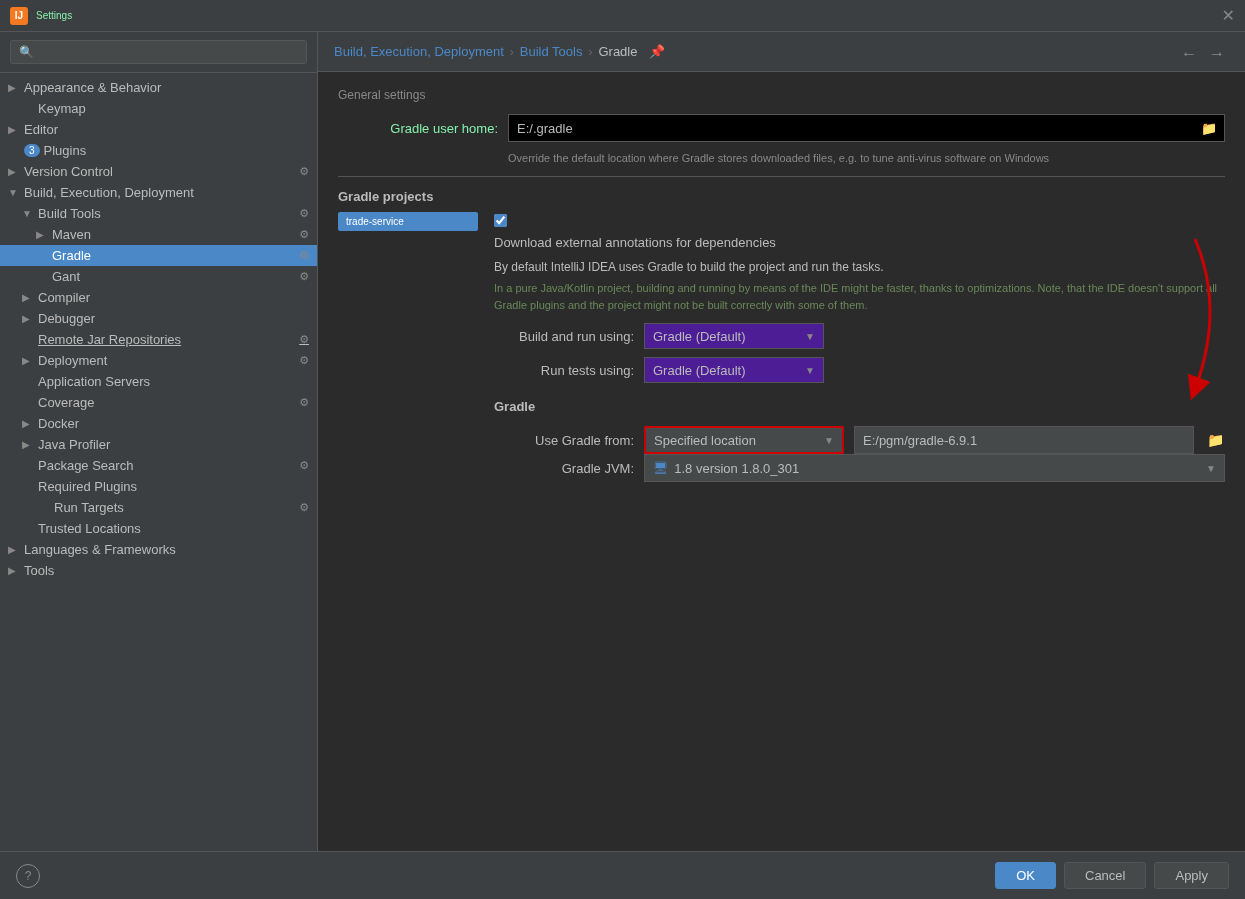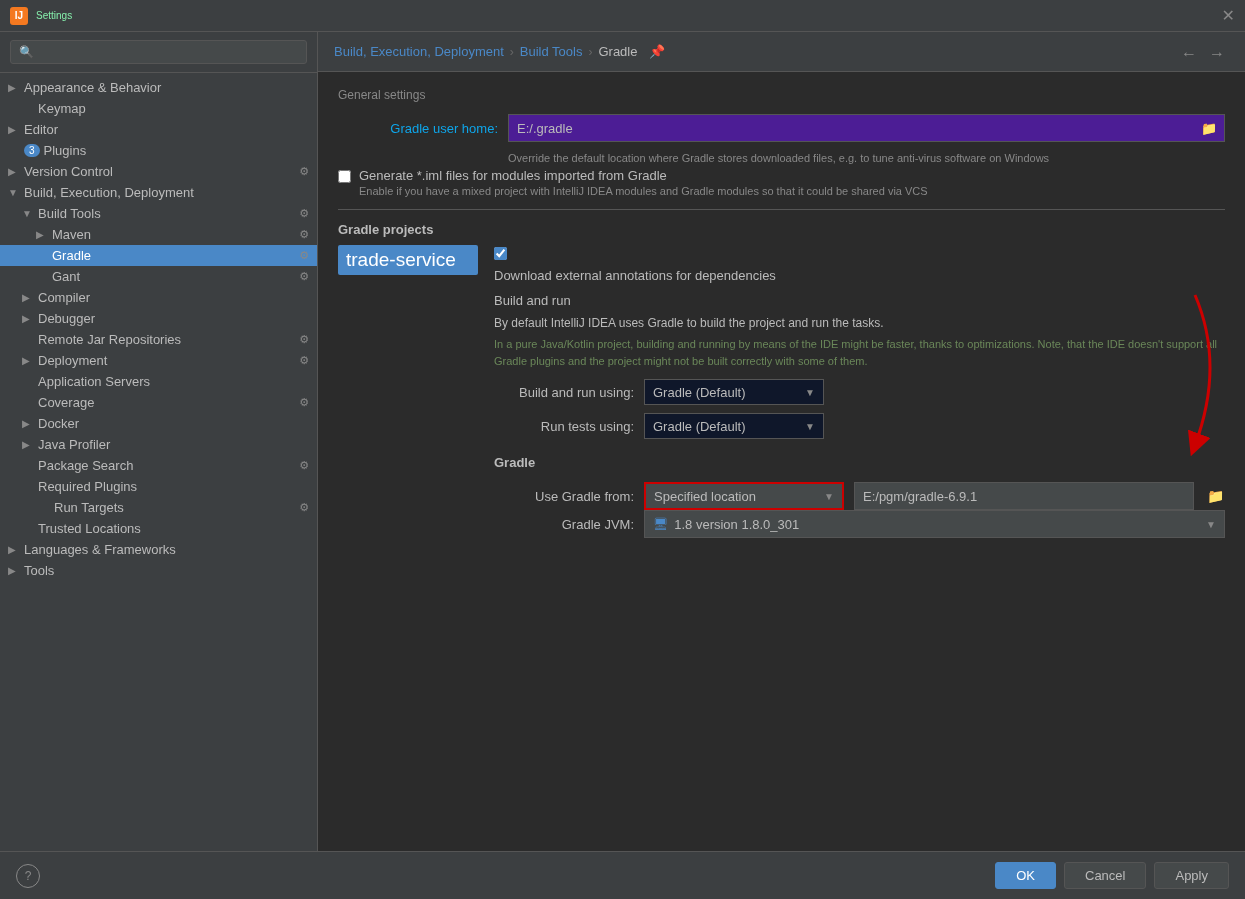--- a/index.html
+++ b/index.html
@@ -63,52 +63,52 @@
     
     .nav-arrows { display: flex; align-items: center; gap: 4px; margin-left: auto; }
     .nav-arrow { color: #888; font-size: 16px; cursor: pointer; padding: 0 4px; }
 
     
     .content-body { padding: 16px 20px; }
 
     .section-title { color: #888; font-size: 12px; margin-bottom: 12px; font-weight: normal; }
 
     .form-row { display: flex; align-items: center; margin-bottom: 10px; gap: 10px; }
-    .form-label { color: #0ea5e9; font-size: 13px; min-width: 160px; text-align: right; }
+    .form-label { color: #86efac; font-size: 13px; min-width: 160px; text-align: right; }
     .form-control-wide {
-      flex: 1; background: #4c1d95; border: 1px solid #555; color: #bbb;
+      flex: 1; background: #000000; border: 1px solid #555; color: #bbb;
       padding: 4px 8px; font-size: 13px; height: 28px; display: flex; align-items: center;
     }
     .form-hint { color: #888; font-size: 11px; margin-left: 170px; margin-bottom: 4px; }
 
     .checkbox-row { display: flex; align-items: flex-start; margin-bottom: 8px; gap: 8px; margin-left: 0; }
     .checkbox-row input[type=checkbox] { margin-top: 2px; accent-color: #4a88c7; }
     .checkbox-label { color: #bbb; font-size: 13px; }
     .checkbox-hint { color: #888; font-size: 11px; margin-top: 2px; }
 
     .divider { border: none; border-top: 1px solid #555; margin: 12px 0; }
 
     .section-header { color: #bbb; font-size: 13px; margin-bottom: 8px; font-weight: 600; }
 
     
     .gradle-projects { display: flex; gap: 16px; margin-bottom: 16px; }
     .project-list { width: 140px; }
     .project-item {
-      padding: 4px 8px; background: #4a88c7; color: white; font-size: 19px;
+      padding: 4px 8px; background: #4a88c7; color: white; font-size: 10px;
       cursor: pointer; border-radius: 2px;
     }
 
     .build-run-section { flex: 1; }
     .build-info-text { color: #bbb; font-size: 12px; margin-bottom: 6px; }
     .build-info-hint { color: #6a8759; font-size: 11px; margin-bottom: 10px; line-height: 1.5; }
 
     .dropdown-row { display: flex; align-items: center; margin-bottom: 8px; gap: 10px; }
     .dropdown-label { color: #bbb; font-size: 13px; min-width: 140px; text-align: right; }
     .dropdown {
-      background: #0f172a; border: 1px solid #555; color: #bbb;
+      background: #4c1d95; border: 1px solid #555; color: #bbb;
       padding: 3px 8px; font-size: 13px; height: 26px; min-width: 180px;
       display: flex; align-items: center; justify-content: space-between; cursor: pointer;
     }
     .dropdown-arrow { color: #888; font-size: 10px; }
 
     
     .gradle-section { margin-top: 16px; }
     .gradle-section-title { color: #bbb; font-size: 13px; font-weight: 600; margin-bottom: 12px; }
 
     .use-gradle-row { display: flex; align-items: center; gap: 10px; }
@@ -217,21 +217,21 @@
             <span class="icon-gear">⚙</span>
           </div>
           <div class="tree-item" style="padding-left: 22px;">
             <span class="arrow">▶</span>
             <span class="label">Compiler</span>
           </div>
           <div class="tree-item" style="padding-left: 22px;">
             <span class="arrow">▶</span>
             <span class="label">Debugger</span>
           </div>
-          <div class="tree-item" style="padding-left: 22px;">
+          <div class="tree-item" style="padding-left: 22px; text-decoration: underline;">
             <span class="arrow"> </span>
             <span class="label">Remote Jar Repositories</span>
             <span class="icon-gear">⚙</span>
           </div>
           <div class="tree-item" style="padding-left: 22px;">
             <span class="arrow">▶</span>
             <span class="label">Deployment</span>
             <span class="icon-gear">⚙</span>
           </div>
           <div class="tree-item" style="padding-left: 22px;">
@@ -301,43 +301,35 @@
 
         <div class="form-row">
           <span class="form-label">Gradle user home:</span>
           <div class="form-control-wide" style="flex:1; position:relative;">
             <span>E:/.gradle</span>
             <span style="position:absolute; right:6px; color:#888; cursor:pointer;">📁</span>
           </div>
         </div>
         <div class="form-hint">Override the default location where Gradle stores downloaded files, e.g. to tune anti-virus software on Windows</div>
 
-        <div class="checkbox-row" style="margin-left:0; margin-bottom:4px;">
-          <input type="checkbox" style="">
-          <div>
-            <div class="checkbox-label">Generate *.iml files for modules imported from Gradle</div>
-            <div class="checkbox-hint">Enable if you have a mixed project with IntelliJ IDEA modules and Gradle modules so that it could be shared via VCS</div>
-          </div>
-        </div>
 
         <hr class="divider">
 
         <div class="section-header">Gradle projects</div>
 
         <div class="gradle-projects">
           <div class="project-list">
             <div class="project-item">trade-service</div>
           </div>
           <div class="build-run-section">
             <div class="checkbox-row" style="margin-bottom:10px;flex-direction:column;">
               <input type="checkbox" checked="" style="">
               <div class="checkbox-label">Download external annotations for dependencies</div>
             </div>
 
-            <div class="section-header" style="font-weight:normal; color:#bbb;">Build and run</div>
             <div class="build-info-text">By default IntelliJ IDEA uses Gradle to build the project and run the tasks.</div>
             <div class="build-info-hint">In a pure Java/Kotlin project, building and running by means of the IDE might be faster, thanks to optimizations. Note, that the IDE doesn't support all Gradle plugins and the project might not be built correctly with some of them.</div>
 
             <div class="dropdown-row">
               <span class="dropdown-label">Build and run using:</span>
               <div class="dropdown">
                 <span>Gradle (Default)</span>
                 <span class="dropdown-arrow">▼</span>
               </div>
             </div>

